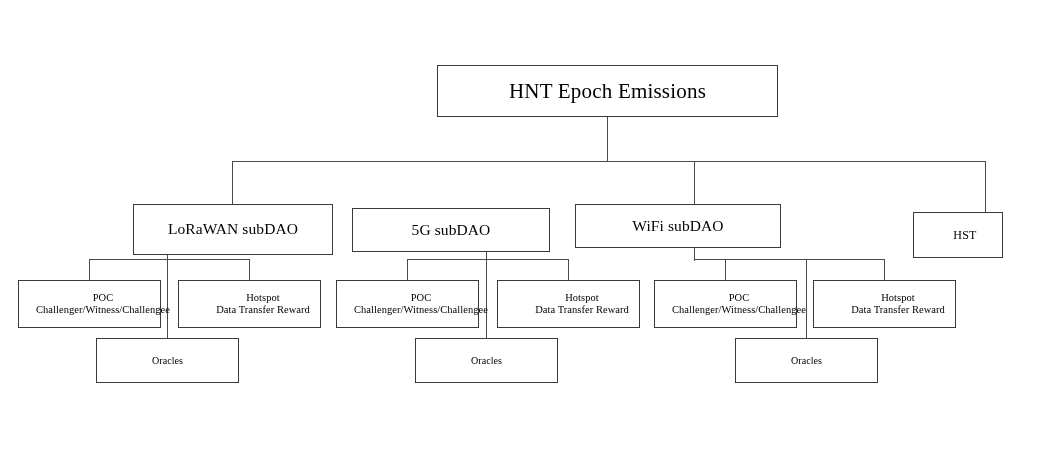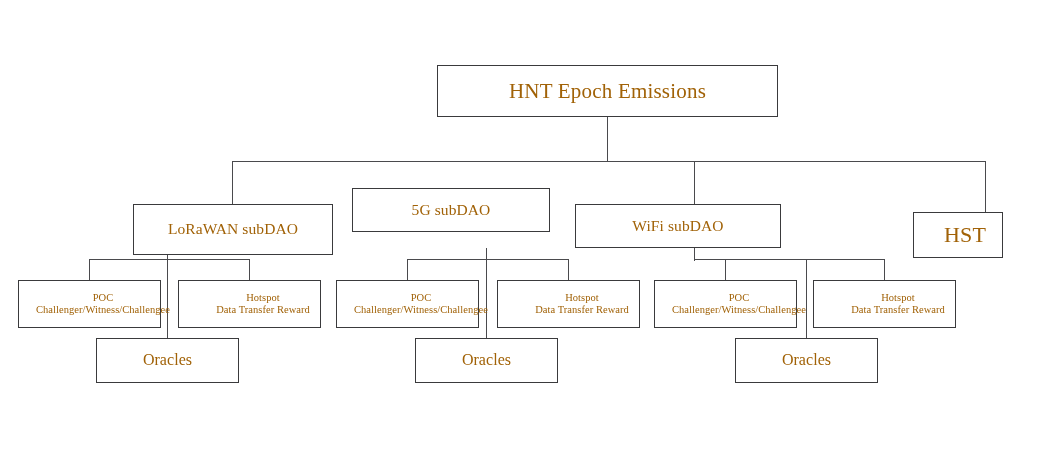--- a/index.html
+++ b/index.html
@@ -8,41 +8,41 @@
     padding: 0;
     background: #ffffff;
   }
   #canvas {
     position: relative;
     width: 1043px;
     height: 473px;
     background: #ffffff;
     overflow: hidden;
     font-family: "Liberation Serif", "DejaVu Serif", serif;
-    color: #a16207;
+    color: #000000;
   }
   .node {
     position: absolute;
     box-sizing: border-box;
     background: #ffffff;
     border: 1.4px solid #3a3a3c;
     display: flex;
     flex-direction: column;
     align-items: center;
     justify-content: center;
     text-align: center;
     line-height: 1.18;
     z-index: 3;
   }
   .node .ln { display: block; white-space: nowrap; }
   .node.root  { font-size: 21px; letter-spacing: 0.2px; }
   .node.sub   { font-size: 15.5px; letter-spacing: 0.1px; }
-  .node.hst   { font-size: 22px;  letter-spacing: 0.2px; padding-left: 14px; }
+  .node.hst   { font-size: 12px;  letter-spacing: 0.2px; padding-left: 14px; }
   .node.leaf  { font-size: 10.5px; letter-spacing: 0.05px; padding-left: 27px; }
-  .node.oracle{ font-size: 16px; letter-spacing: 0.05px; }
+  .node.oracle{ font-size: 10px; letter-spacing: 0.05px; }
 
   .conn {
     position: absolute;
     background: #4a4a4d;
     z-index: 1;
   }
   .conn.h { height: 1.4px; }
   .conn.v { width: 1.4px; }
 </style>
 </head>
@@ -79,21 +79,21 @@
   <div class="conn v" style="left:806px; top:259px; height:80px;"></div>
 
   <div class="node root" style="left:437px; top:65px; width:341px; height:52px;">
     <span class="ln">HNT Epoch Emissions</span>
   </div>
 
   <div class="node sub" style="left:133px; top:204px; width:200px; height:51px;">
     <span class="ln">LoRaWAN subDAO</span>
   </div>
 
-  <div class="node sub" style="left:352px; top:188px; width:198px; height:44px;">
+  <div class="node sub" style="left:352px; top:208px; width:198px; height:44px;">
     <span class="ln">5G subDAO</span>
   </div>
 
   <div class="node sub" style="left:575px; top:204px; width:206px; height:44px;">
     <span class="ln">WiFi subDAO</span>
   </div>
 
   <div class="node hst" style="left:913px; top:212px; width:90px; height:46px;">
     <span class="ln">HST</span>
   </div>

